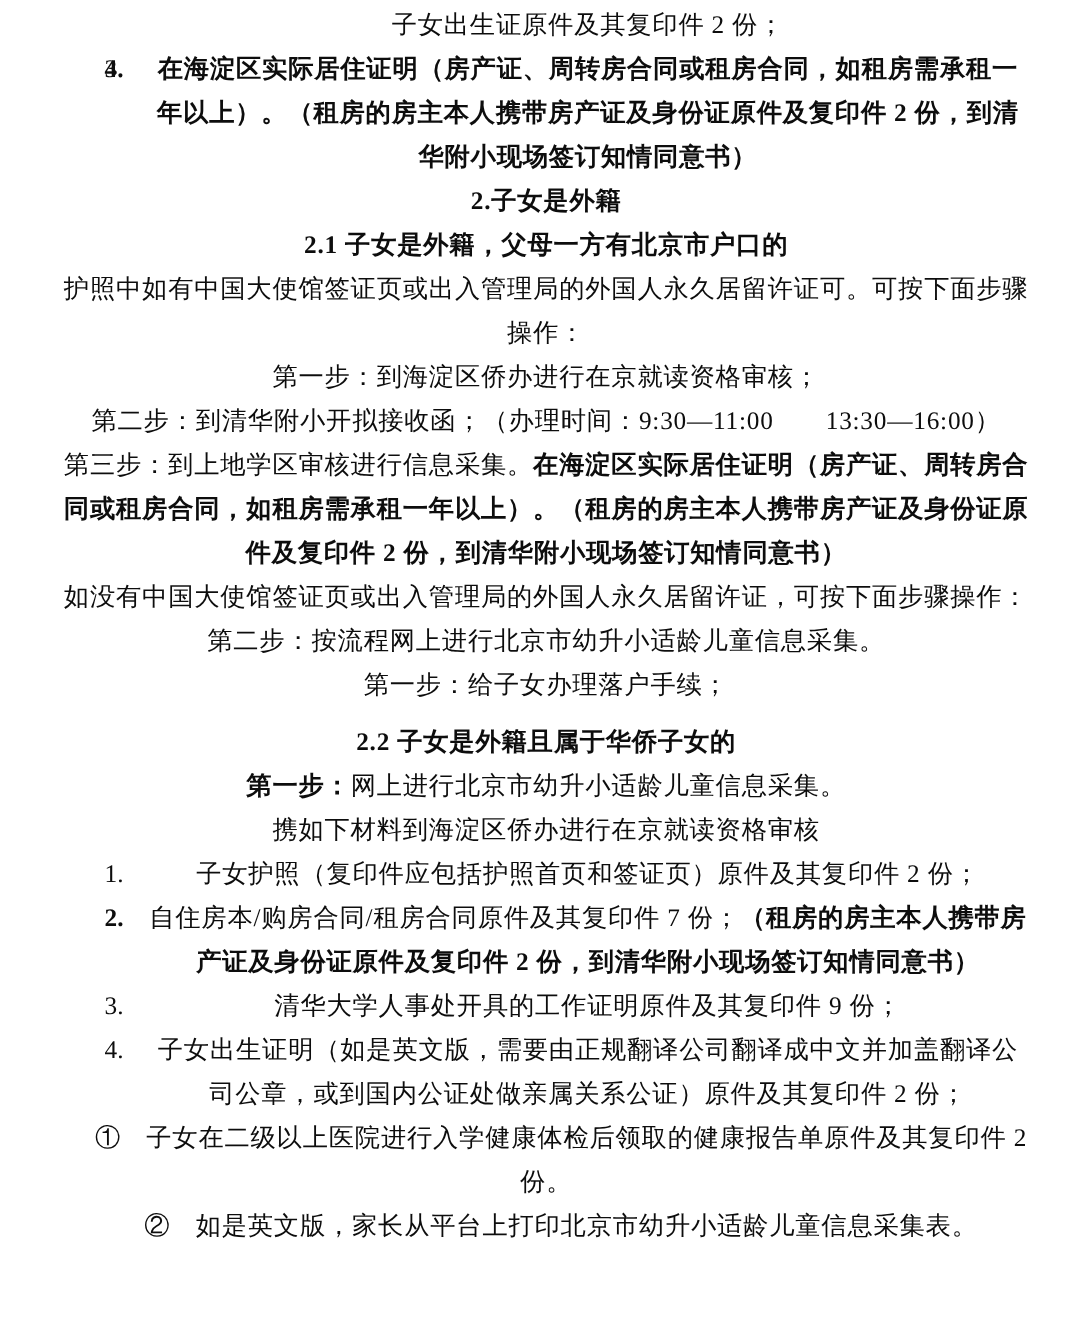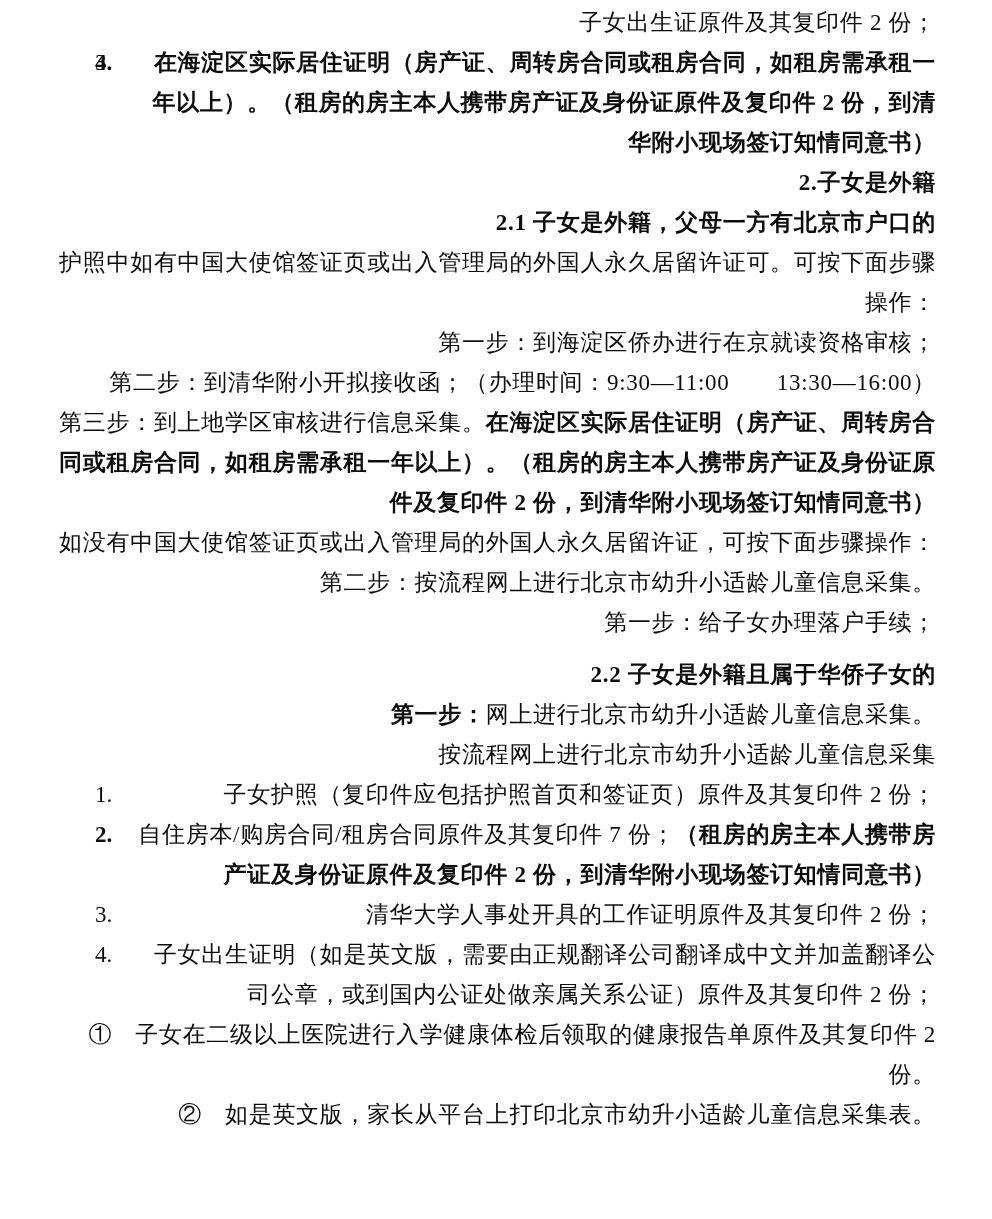--- a/index.html
+++ b/index.html
@@ -16,21 +16,21 @@
   }
   .page {
     box-sizing: border-box;
     width: 992px;
     height: 1219px;
     padding: 3px 56px 0 57px;
     font-size: 23px;
     line-height: 40px;
     letter-spacing: 0.7px;
   }
-  .block { margin: 0; text-align: right; }
+  .block { margin: 0; text-align: center; }
   .b { font-weight: bold; }
 
   
   .continuation { padding-left: 76px; }
 
   
   .list-item { position: relative; padding-left: 76px; }
   .list-item .marker {
     position: absolute;
     left: 38px;
@@ -63,21 +63,21 @@
       <div class="block para"><span>护照中如有中国大使馆签证页或出入管理局的外国人永久居留许证可。可按下面步骤操作：</span></div>
       <div class="block para"><span>第一步：到海淀区侨办进行在京就读资格审核；</span></div>
       <div class="block para"><span>第二步：到清华附小开拟接收函；（办理时间：9:30—11:00　　13:30—16:00）</span></div>
       <div class="block para"><span>第三步：到上地学区审核进行信息采集。</span><span class="b">在海淀区实际居住证明（房产证、周转房合同或租房合同，如租房需承租一年以上）。（租房的房主本人携带房产证及身份证原件及复印件 2 份，到清华附小现场签订知情同意书）</span></div>
       <div class="block para"><span>如没有中国大使馆签证页或出入管理局的外国人永久居留许证，可按下面步骤操作：</span></div>
       <div class="block para"><span>第二步：按流程网上进行北京市幼升小适龄儿童信息采集。</span></div>
       <div class="block para"><span>第一步：给子女办理落户手续；</span></div>
       <div class="block spacer"></div>
       <div class="block heading"><span class="b">2.2 子女是外籍且属于华侨子女的</span></div>
       <div class="block para"><span class="b">第一步：</span><span>网上进行北京市幼升小适龄儿童信息采集。</span></div>
-      <div class="block para"><span>按流程网上进行北京市幼升小适龄儿童信息采集</span></div>
+      <div class="block para"><span>携如下材料到海淀区侨办进行在京就读资格审核</span></div>
       <div class="block list-item"><span class="marker">1.</span><span>子女护照（复印件应包括护照首页和签证页）原件及其复印件 2 份；</span></div>
       <div class="block list-item"><span class="marker b">2.</span><span>自住房本/购房合同/租房合同原件及其复印件 7 份；</span><span class="b">（租房的房主本人携带房产证及身份证原件及复印件 2 份，到清华附小现场签订知情同意书）</span></div>
-      <div class="block list-item"><span class="marker">3.</span><span>清华大学人事处开具的工作证明原件及其复印件 2 份；</span></div>
+      <div class="block list-item"><span class="marker">3.</span><span>清华大学人事处开具的工作证明原件及其复印件 9 份；</span></div>
       <div class="block list-item"><span class="marker">4.</span><span>子女出生证明（如是英文版，需要由正规翻译公司翻译成中文并加盖翻译公司公章，或到国内公证处做亲属关系公证）原件及其复印件 2 份；</span></div>
       <div class="block circled"><span class="marker">①</span><span>子女在二级以上医院进行入学健康体检后领取的健康报告单原件及其复印件 2 份。</span></div>
       <div class="block circled"><span class="marker">②</span><span>如是英文版，家长从平台上打印北京市幼升小适龄儿童信息采集表。</span></div>
     </div>
 </div>
 
 </body></html>

